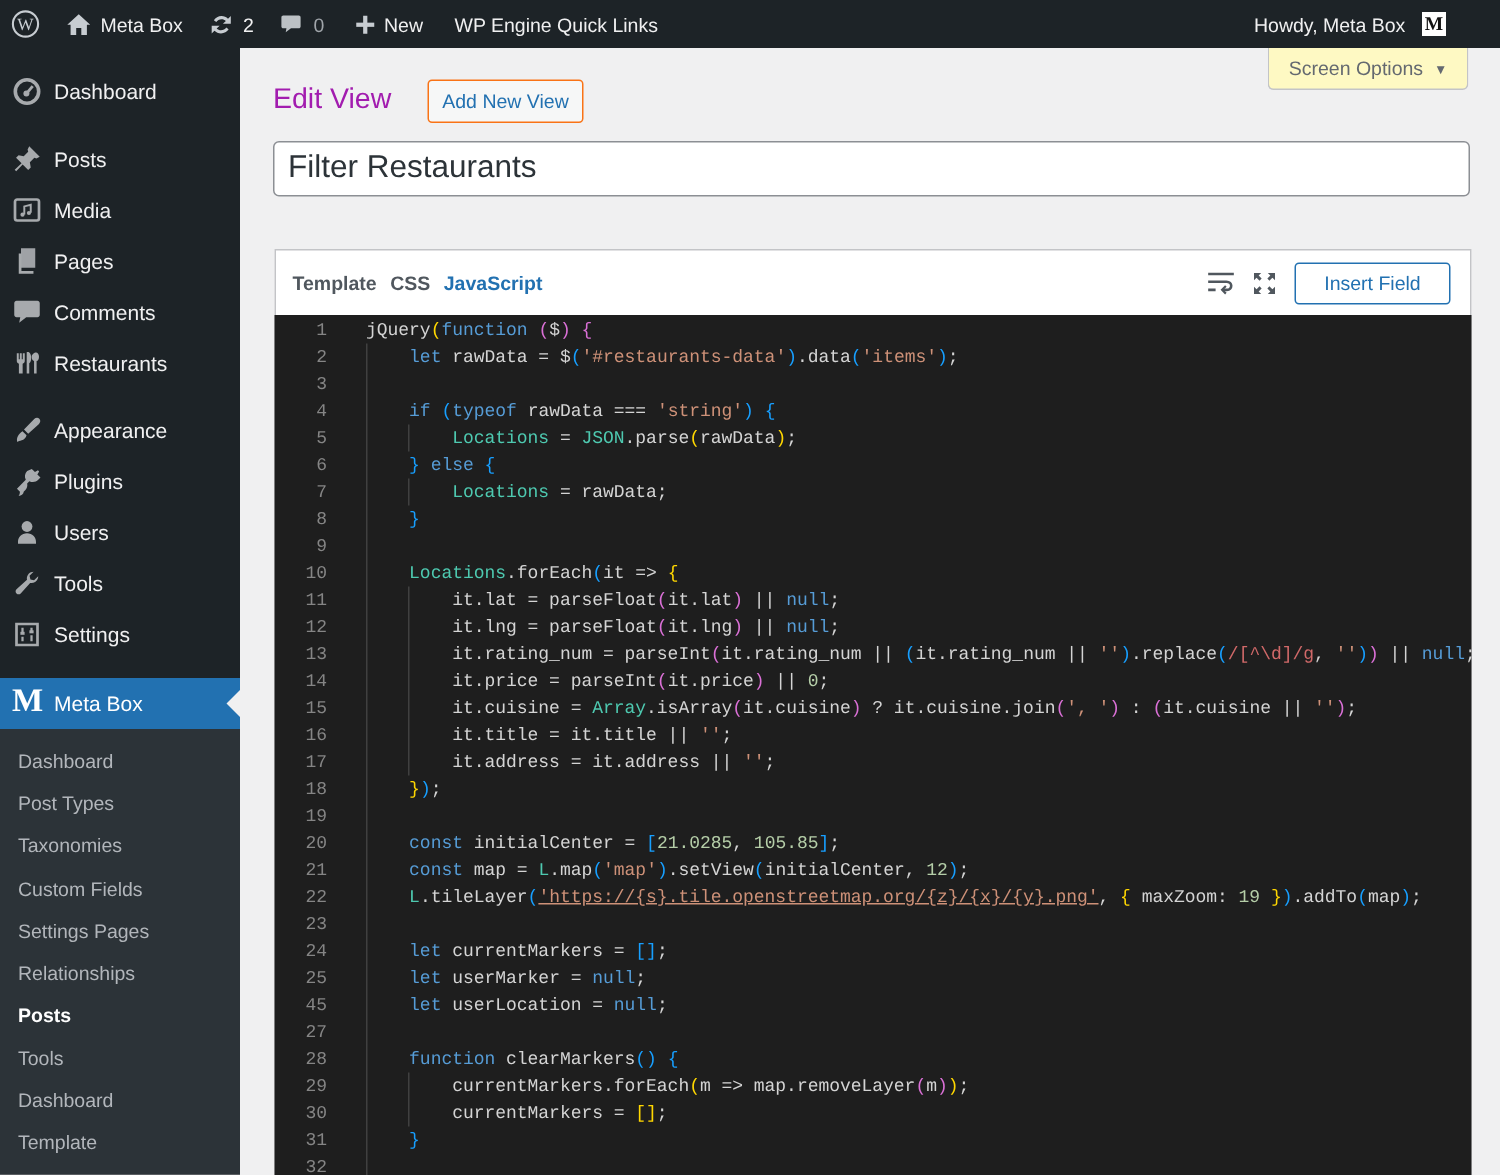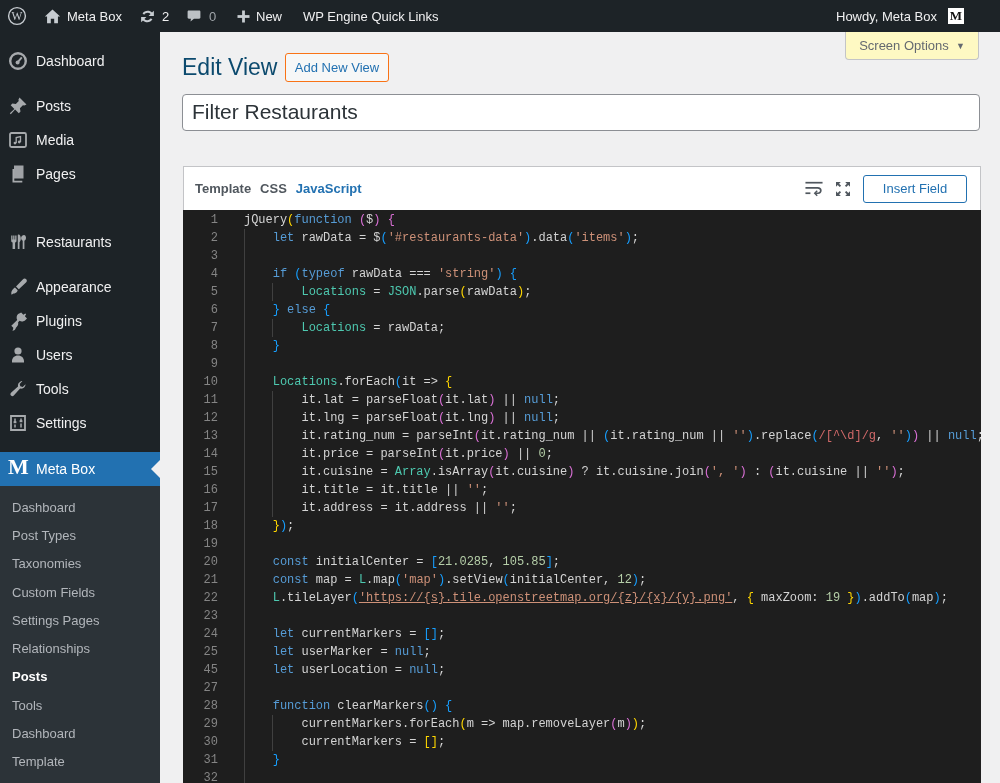--- a/index.html
+++ b/index.html
@@ -10,21 +10,21 @@
 .mic svg{width:20px;height:20px;display:block}
 .mlabel{position:absolute;left:36px;font-size:14px;color:#f0f0f1}
 #mbitem{position:absolute;left:0;top:420px;width:160px;height:34px;background:#2271b1;display:flex;align-items:center}
 #mbitem .mlabel{color:#fff}
 #mbM{position:absolute;left:8px;top:2px;font-family:"Liberation Serif",serif;font-weight:700;font-size:22px;color:#fff}
 #notch{position:absolute;left:151px;top:428px;width:0;height:0;border-top:9px solid transparent;border-bottom:9px solid transparent;border-right:9px solid #f0f0f1}
 #submenu{position:absolute;left:0;top:454px;width:160px;height:297px;background:#2c3338;padding-top:7px}
 .sub{height:28.3px;display:flex;align-items:center;padding-left:12px;font-size:13px;color:#b2b6bb}
 .sub.cur{color:#fff;font-weight:700}
 #screenopt{position:absolute;left:845px;top:32px;width:134px;height:28px;background:#fef9c3;border:1px solid #c3c4c7;border-top:none;border-radius:0 0 4px 4px;color:#646970;font-size:13px;display:flex;align-items:center;justify-content:center;z-index:45}
-#h1{position:absolute;left:182px;top:52px;font-size:23px;font-weight:400;color:#0c4a6e;line-height:30px}
+#h1{position:absolute;left:182px;top:52px;font-size:19px;font-weight:400;color:#a21caf;line-height:30px}
 #addnew{position:absolute;left:285px;top:53px;width:104px;height:29px;background:#f6f7f7;border:1px solid #f97316;border-radius:3px;color:#2271b1;font-size:13px;display:flex;align-items:center;justify-content:center}
 #titleinput{position:absolute;left:182px;top:94px;width:798px;height:37px;background:#fff;border:1px solid #8c8f94;border-radius:4px;color:#2c3338;font-size:21px;line-height:34px;padding:0 9px;white-space:nowrap}
 #panel{position:absolute;left:183px;top:166px;width:798px;height:640px;background:#fff;border:1px solid #c3c4c7}
 #tabbar{position:absolute;left:0;top:0;width:100%;height:43px;display:flex;align-items:center}
 .tab{font-size:13px;font-weight:700;color:#50575e;margin-left:9px}
 .tab.first{margin-left:11px}
 .tab.act{color:#2271b1}
 #tbicons{margin-left:auto;display:flex;align-items:center}
 #insertbtn{width:104px;height:28px;border:1px solid #2271b1;border-radius:3px;color:#2271b1;background:#fff;font-size:13px;display:flex;align-items:center;justify-content:center;margin-left:11px;margin-right:13px}
 #editor{position:absolute;left:-1px;top:43px;width:798px;height:596px;background:#1e1e1e;overflow:hidden}
@@ -107,20 +107,28 @@
       <span class="mlabel">Media</span>
     </div>
 <div class="mi" style="top:125px">
       <span class="mic">
         <svg viewBox="0 0 20 20" fill="#a7aaad">
           <path d="M6 1.5h9.5v13H6z" opacity=".95"></path>
           <path d="M4.5 5v13.5h9.8v-1.8H6.3V5z"></path>
         </svg>
       </span>
       <span class="mlabel">Pages</span>
+    </div>
+<div class="mi" style="top:159px">
+      <span class="mic">
+        <svg viewBox="0 0 20 20" fill="#a7aaad">
+          <path d="M3 2.5h14c.8 0 1.5.7 1.5 1.5v8c0 .8-.7 1.5-1.5 1.5H9.5l-4.7 3.6.7-3.6H3c-.8 0-1.5-.7-1.5-1.5V4c0-.8.7-1.5 1.5-1.5z"></path>
+        </svg>
+      </span>
+      <span class="mlabel">Comments</span>
     </div>
 <div class="mi" style="top:193px">
       <span class="mic">
         <svg viewBox="0 0 20 20" fill="#a7aaad">
           <path d="M3.2 3.5h1.3v4h.7v-4h1.3v4h.7v-4h1.3v5.2c0 .9-.6 1.6-1.4 1.8V17H4.6v-6.5c-.8-.2-1.4-.9-1.4-1.8z"></path>
           <path d="M10.6 2.6c1.3 0 2.2 1.7 2.2 4 0 1.7-.5 3-1.3 3.6V17h-1.7V2.9c.2-.2.5-.3.8-.3z"></path>
           <path d="M16 3c1.1 0 2 1.2 2 2.8s-.7 2.7-1.6 2.9V17h-1.7V8.7c-.9-.2-1.6-1.4-1.6-2.9S14.9 3 16 3z"></path>
         </svg>
       </span>
       <span class="mlabel">Restaurants</span>

